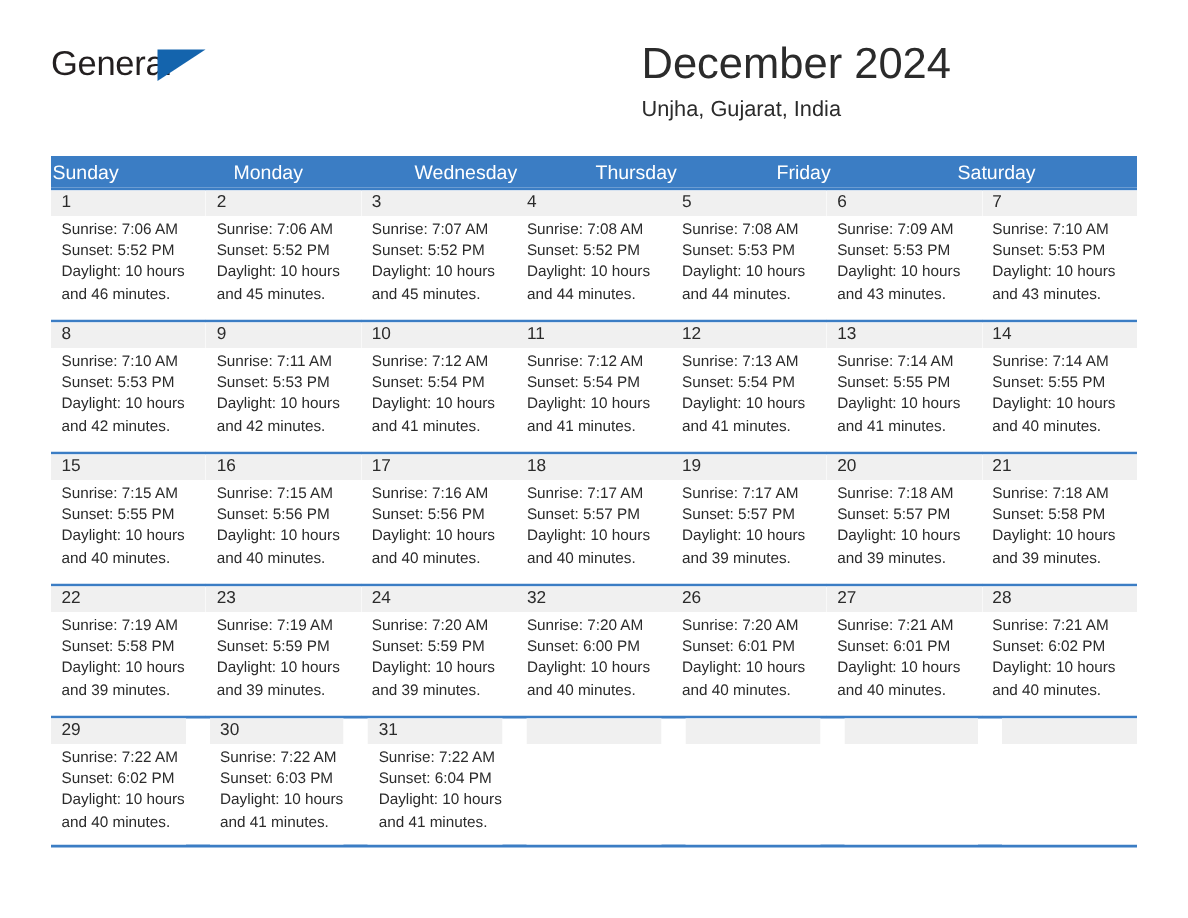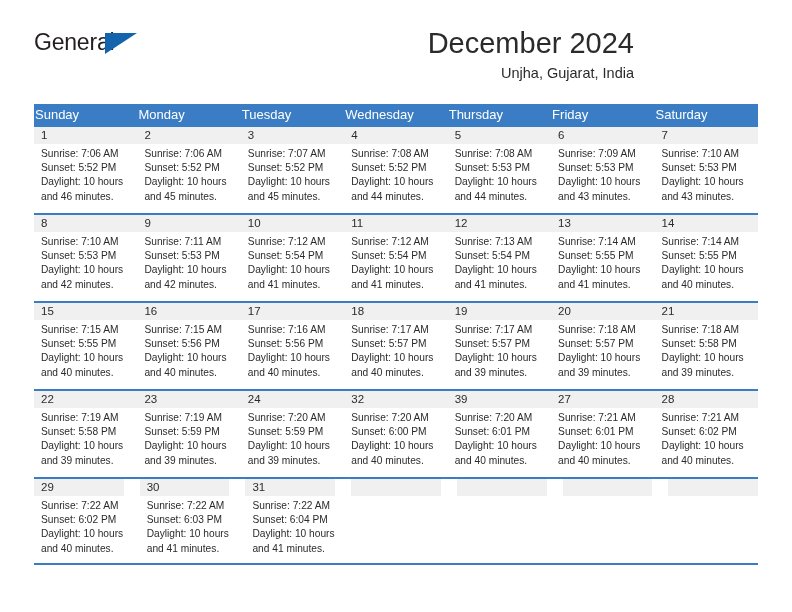--- a/index.html
+++ b/index.html
@@ -62,21 +62,21 @@
     font-size: 23px;
     line-height: 24px;
     letter-spacing: -0.2px;
     color: #1f7fd4;
   }
 
   .title-block {
     position: absolute;
     right: 34px;
     top: 26px;
-    text-align: right;
+    text-align: left;
   }
   .cal-title {
     font-size: 29px;
     line-height: 34px;
     color: #2b2b2b;
     font-weight: normal;
     margin: 0;
   }
   .cal-subtitle {
     font-size: 14.5px;
@@ -166,21 +166,20 @@
       <p class="cal-subtitle">Unjha, Gujarat, India</p>
     </div>
 
   </div>
 
   <div class="calendar">
 
     <div class="weekday-row">
       <div class="weekday">Sunday</div>
       <div class="weekday">Monday</div>
-      <div class="weekday">Tuesday</div>
       <div class="weekday">Wednesday</div>
       <div class="weekday">Thursday</div>
       <div class="weekday">Friday</div>
       <div class="weekday">Saturday</div>
     </div>
 
     <div class="week-row">
       <div class="day-cell">
         <span class="daynum">1</span>
         <div class="info">
@@ -409,21 +408,21 @@
       <div class="day-cell">
         <span class="daynum">32</span>
         <div class="info">
           <div>Sunrise: 7:20 AM</div>
           <div>Sunset: 6:00 PM</div>
           <div>Daylight: 10 hours</div>
           <div>and 40 minutes.</div>
         </div>
       </div>
       <div class="day-cell">
-        <span class="daynum">39</span>
+        <span class="daynum">26</span>
         <div class="info">
           <div>Sunrise: 7:20 AM</div>
           <div>Sunset: 6:01 PM</div>
           <div>Daylight: 10 hours</div>
           <div>and 40 minutes.</div>
         </div>
       </div>
       <div class="day-cell">
         <span class="daynum">27</span>
         <div class="info">

